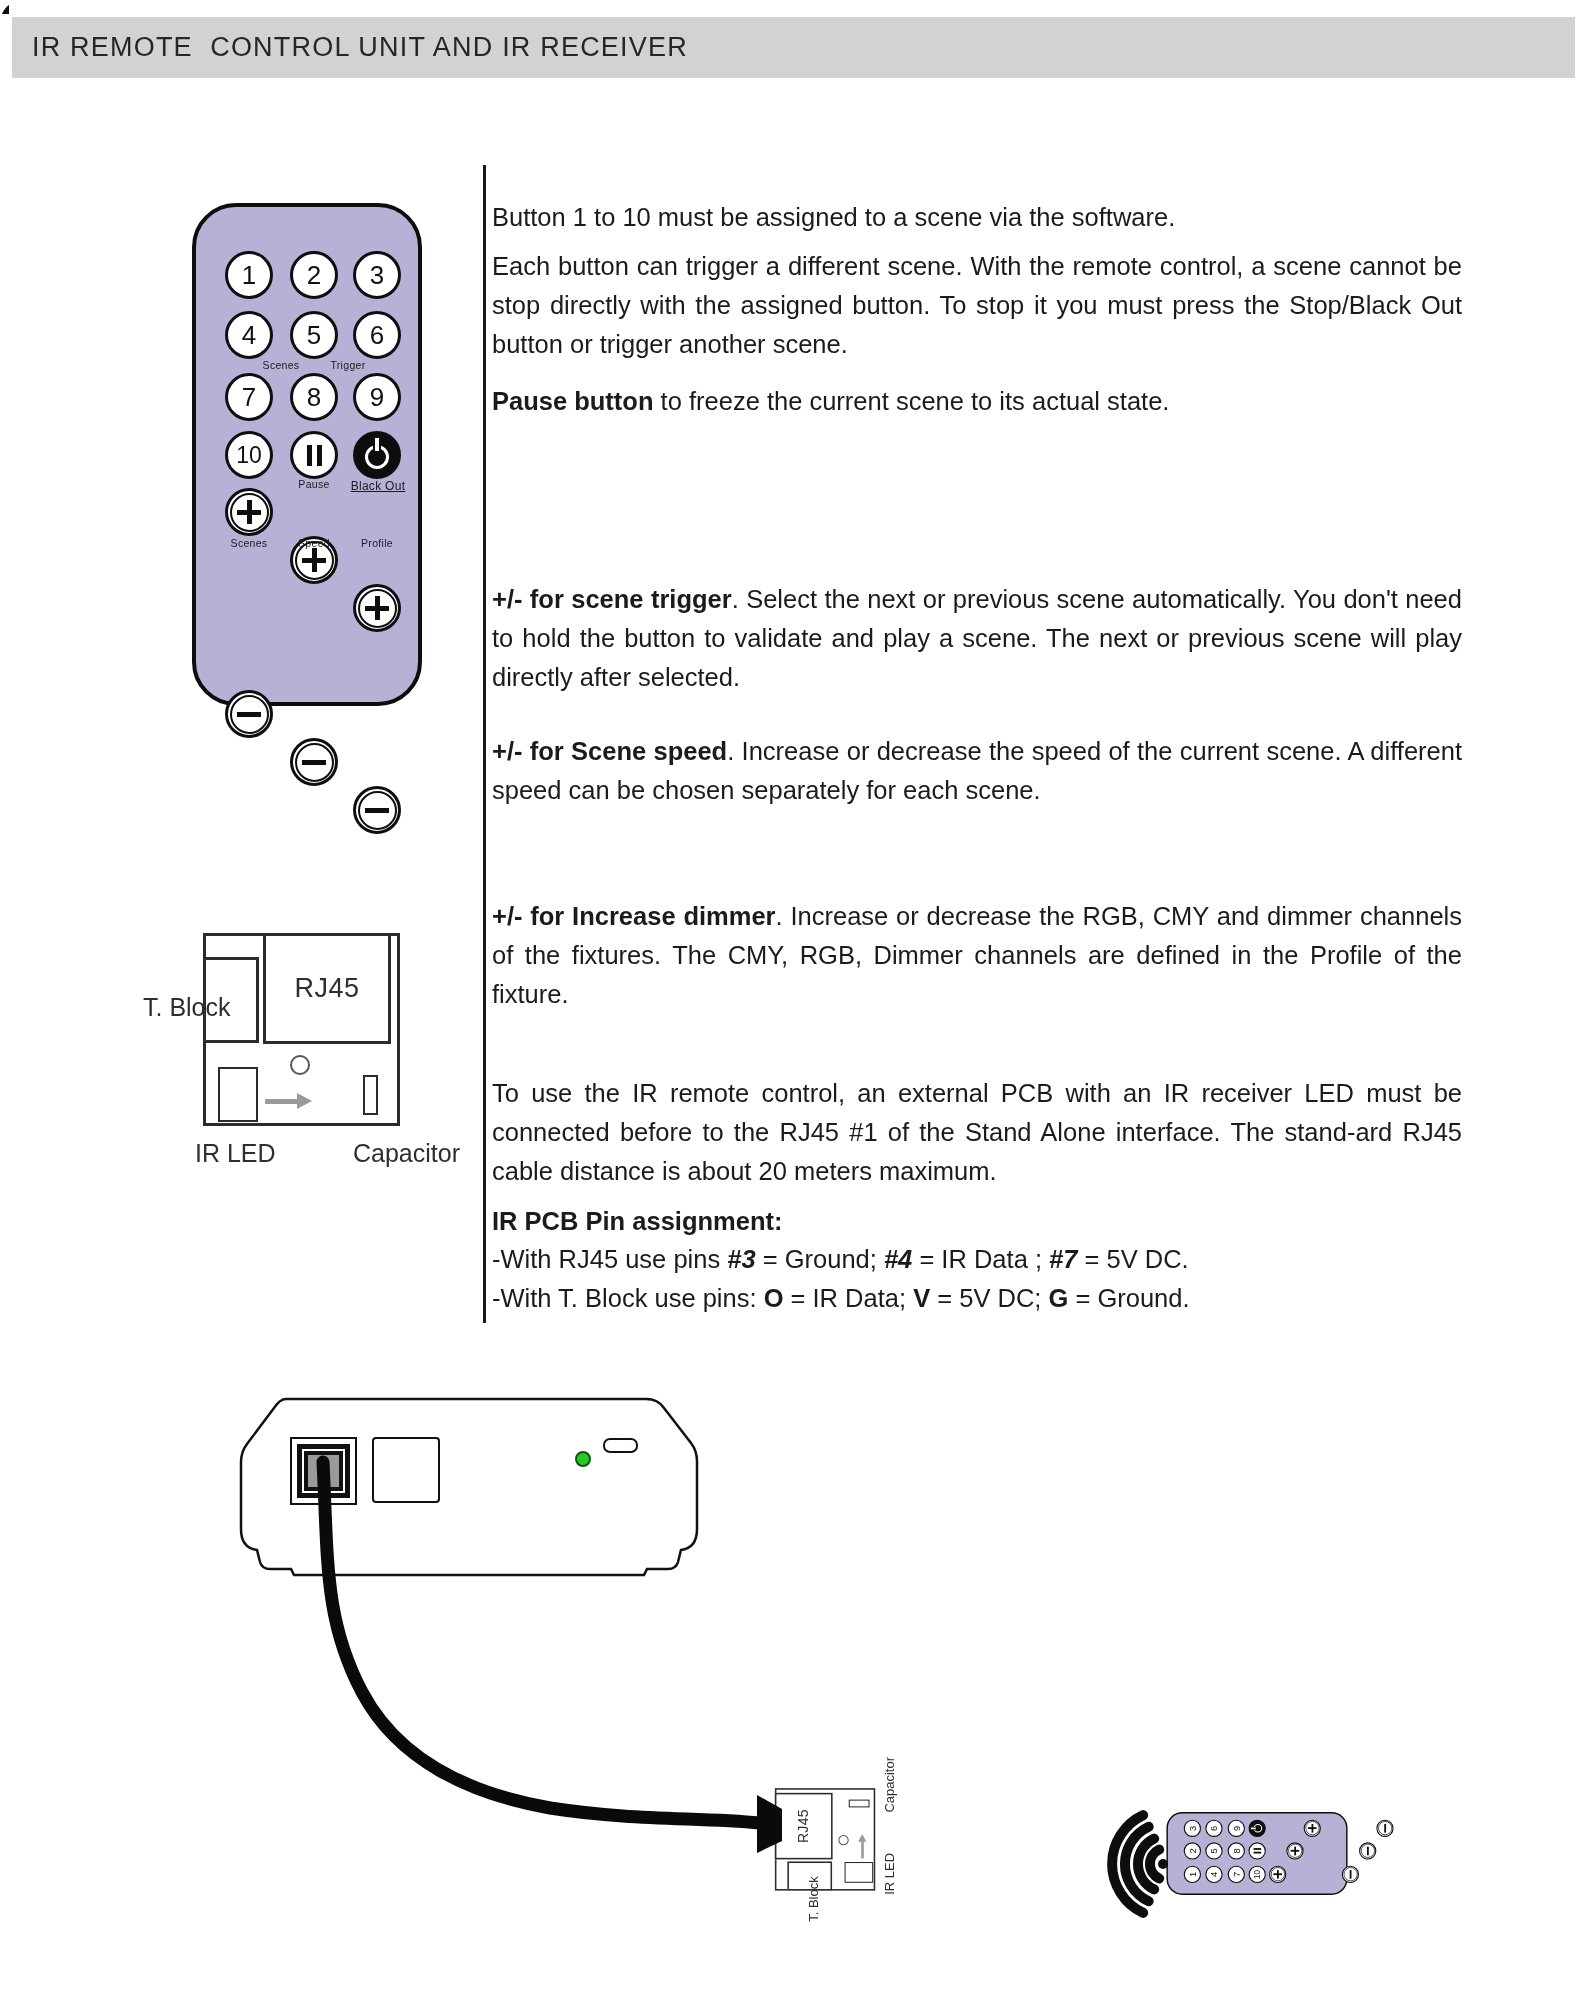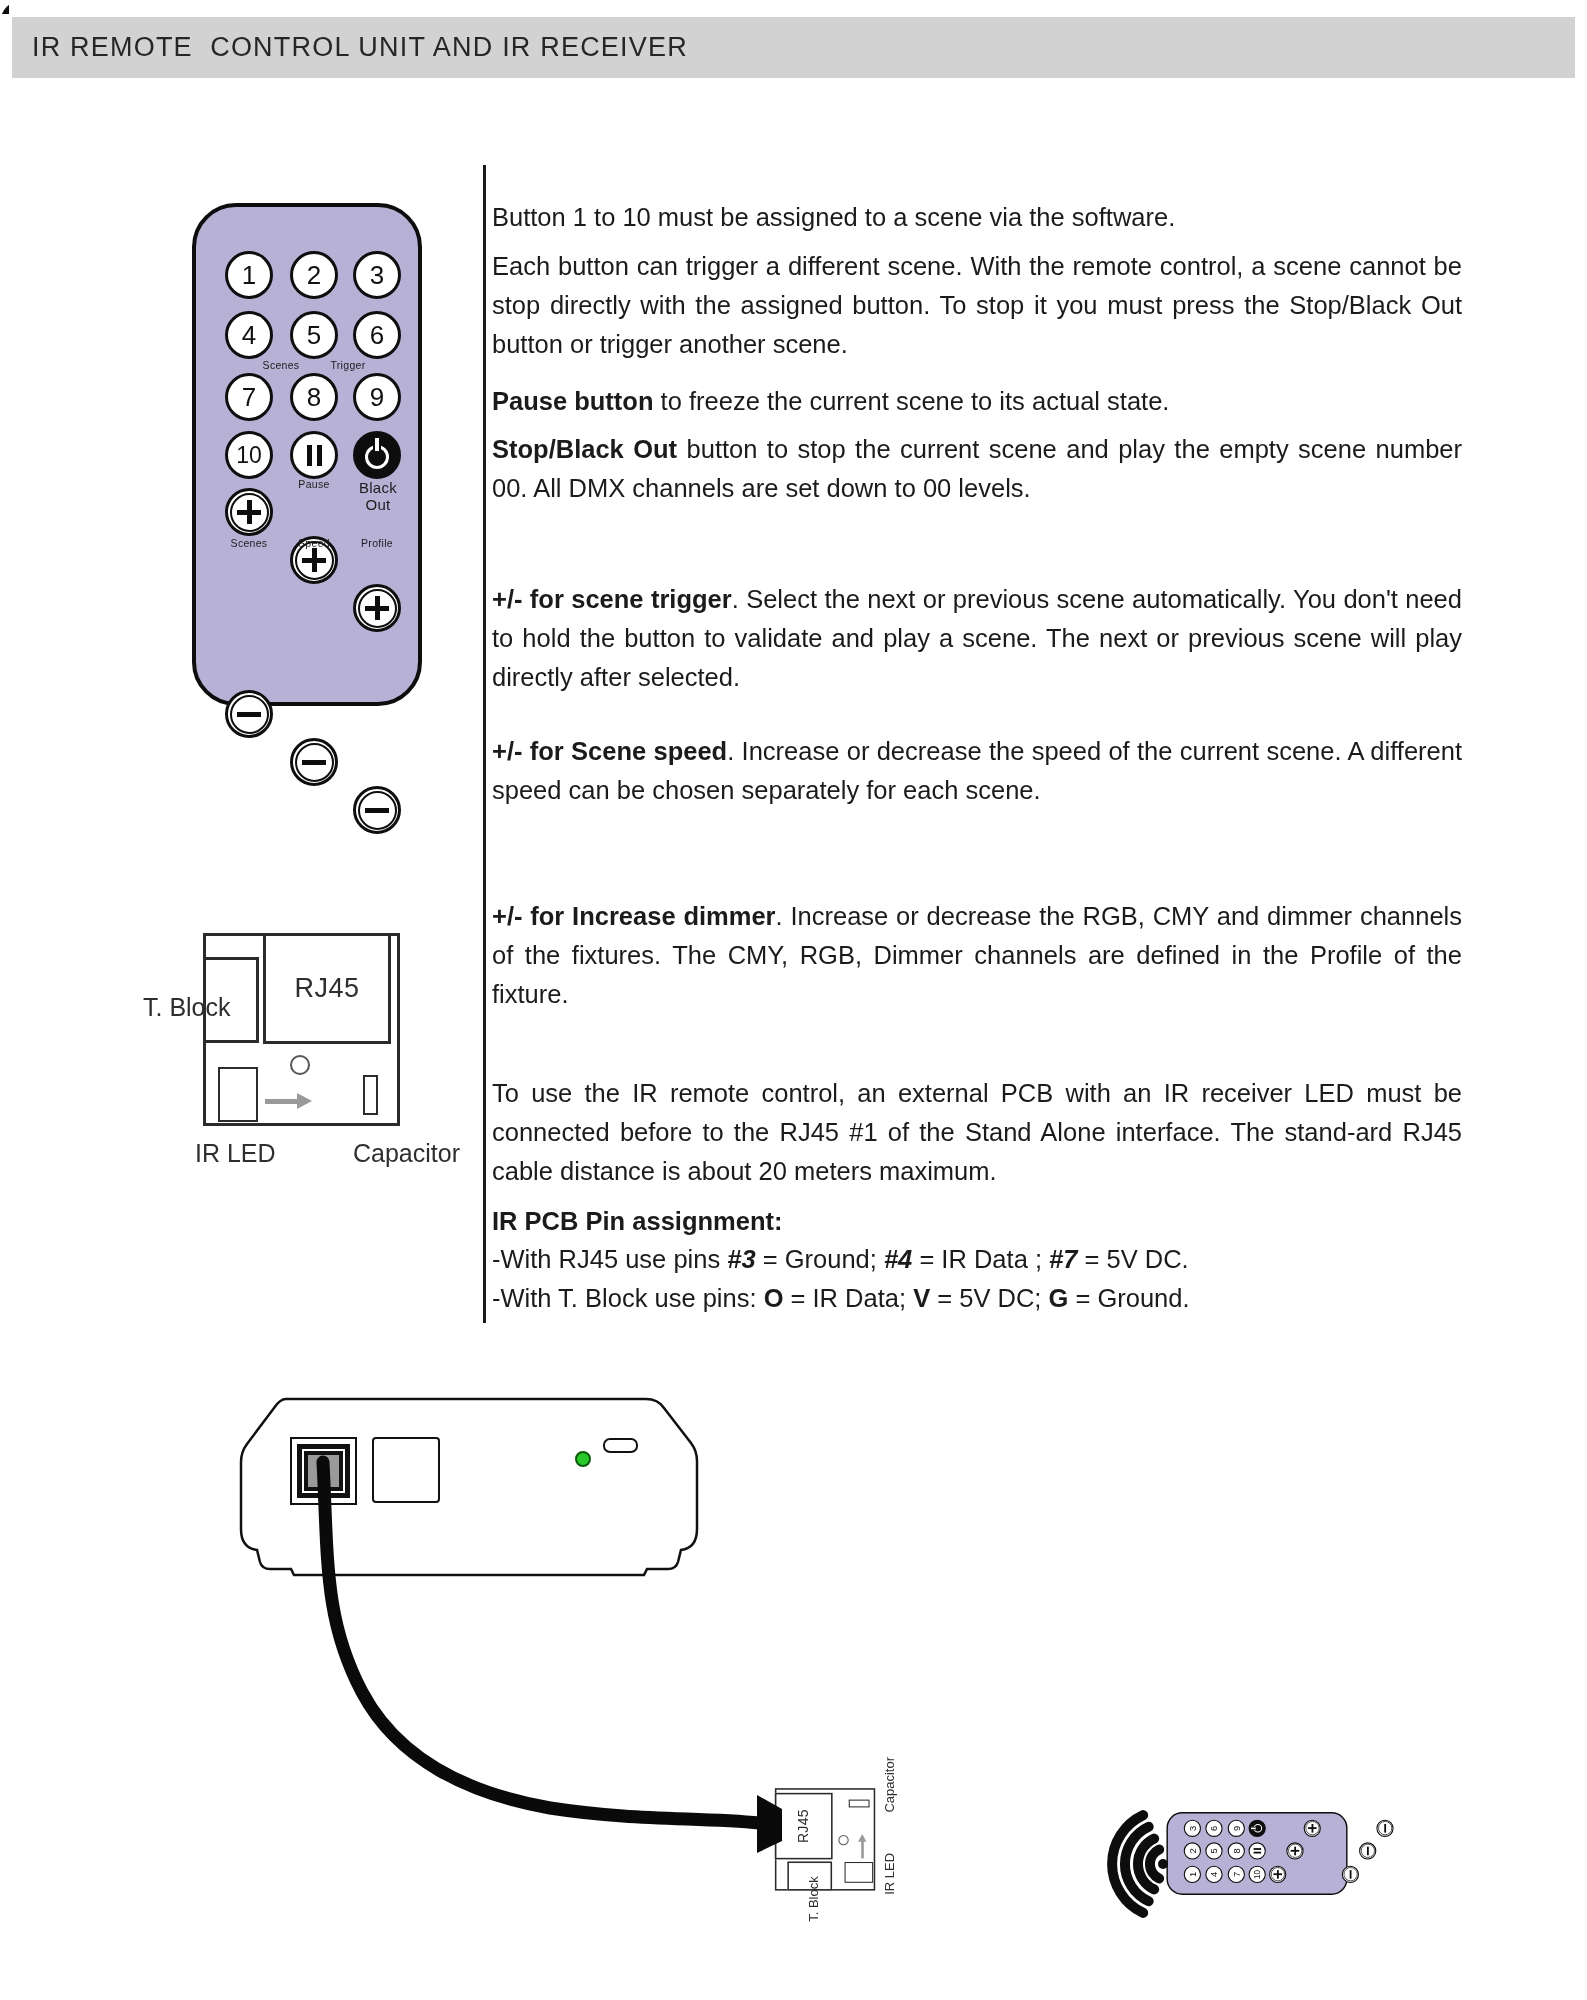--- a/index.html
+++ b/index.html
@@ -32,21 +32,21 @@
   .pause-bars{display:flex;gap:5px;}
   .pause-bars i{display:block;width:5px;height:21px;background:#0e0e0e;}
   .pm{position:relative;}
   .pm::before{content:"";position:absolute;inset:1.5px;border:2.5px solid #0e0e0e;border-radius:50%;}
   .glyph{position:relative;width:24px;height:24px;}
   .glyph.plus::before,.glyph.plus::after{content:"";position:absolute;background:#0e0e0e;}
   .glyph.plus::before{left:0;top:9.5px;width:24px;height:5px;}
   .glyph.plus::after{left:9.5px;top:0;width:5px;height:24px;}
   .glyph.minus::before{content:"";position:absolute;background:#0e0e0e;left:0;top:9.5px;width:24px;height:5px;}
   .rlbl{position:absolute;font-size:10.5px;color:#1c1c1c;text-align:center;width:64px;letter-spacing:.3px;}
-  .rlbl.small{font-size:15px;}
+  .rlbl.small{font-size:12px;text-decoration:underline;}
   .remote-small{transform:rotate(-90deg) scale(0.36);transform-origin:center center;}
 
   
   .pcb-wrap{width:330px;height:272px;}
   .pcb-wrap > div{position:absolute;box-sizing:border-box;}
   .pcb-board{left:60px;top:30px;width:197px;height:193px;border:3px solid #2b2b2b;background:#ffffff;}
   .tblock-box{left:60px;top:54px;width:56px;height:86px;border:3px solid #2b2b2b;background:#ffffff;}
   .rj45-box{left:120px;top:30px;width:128px;height:111px;border:3px solid #2b2b2b;background:#ffffff;
             display:flex;align-items:center;justify-content:center;}
   .rj45-box span{font-size:27px;color:#2e2e2e;letter-spacing:.5px;}
@@ -85,21 +85,20 @@
   <div class="abs header-bar">
     <span class="header-title">IR REMOTE  CONTROL UNIT AND IR RECEIVER</span>
   </div>
 
   <div class="abs divider"></div>
 
   <div id="textcol">
     <p class="para" style="top:198px"><span>Button 1 to 10 must be assigned to a scene via the software.</span></p>
     <p class="para just" style="top:247px"><span>Each button can trigger a different scene. With the remote control, a scene cannot be stop directly with the assigned button. To stop it you must press the Stop/Black Out button or trigger another scene.</span></p>
     <p class="para" style="top:382px"><span style="font-weight: 700;">Pause button</span><span> to freeze the current scene to its actual state.</span></p>
-    <p class="para just" style="top:430px"><span style="font-weight: 700;">Stop/Black Out</span><span> button to stop the current scene and play the empty scene number 00. All DMX channels are set down to 00 levels.</span></p>
     <p class="para just" style="top:580px"><span style="font-weight: 700;">+/- for scene trigger</span><span>. Select the next or previous scene automatically. You don't need to hold the button to validate and play a scene. The next or previous scene will play directly after selected.</span></p>
     <p class="para just" style="top:732px"><span style="font-weight: 700;">+/- for Scene speed</span><span>. Increase or decrease the speed of the current scene. A different speed can be chosen separately for each scene.</span></p>
     <p class="para just" style="top:897px"><span style="font-weight: 700;">+/- for Increase dimmer</span><span>. Increase or decrease the RGB, CMY and dimmer channels of the fixtures. The CMY, RGB, Dimmer channels are defined in the Profile of the fixture.</span></p>
     <p class="para just" style="top:1074px"><span>To use the IR remote control, an external PCB with an IR receiver LED must be connected before to the RJ45 #1 of the Stand Alone interface. The stand-ard RJ45 cable distance is about 20 meters maximum.</span></p>
     <p class="para" style="top:1202px"><span style="font-weight: 700; text-align: center;">IR PCB Pin assignment:</span></p>
     <p class="para" style="top:1240px"><span>-With RJ45 use pins </span><span style="font-weight: 700; font-style: italic;">#3</span><span> = Ground; </span><span style="font-weight: 700; font-style: italic;">#4</span><span> = IR Data ; </span><span style="font-weight: 700; font-style: italic;">#7</span><span> = 5V DC.</span></p>
     <p class="para" style="top:1279px"><span>-With T. Block use pins: </span><span style="font-weight: 700;">O</span><span> = IR Data; </span><span style="font-weight: 700;">V</span><span> = 5V DC; </span><span style="font-weight: 700;">G</span><span> = Ground.</span></p>
   </div>
 
   <div class="abs remote zmid" style="left:192px;top:203px">

